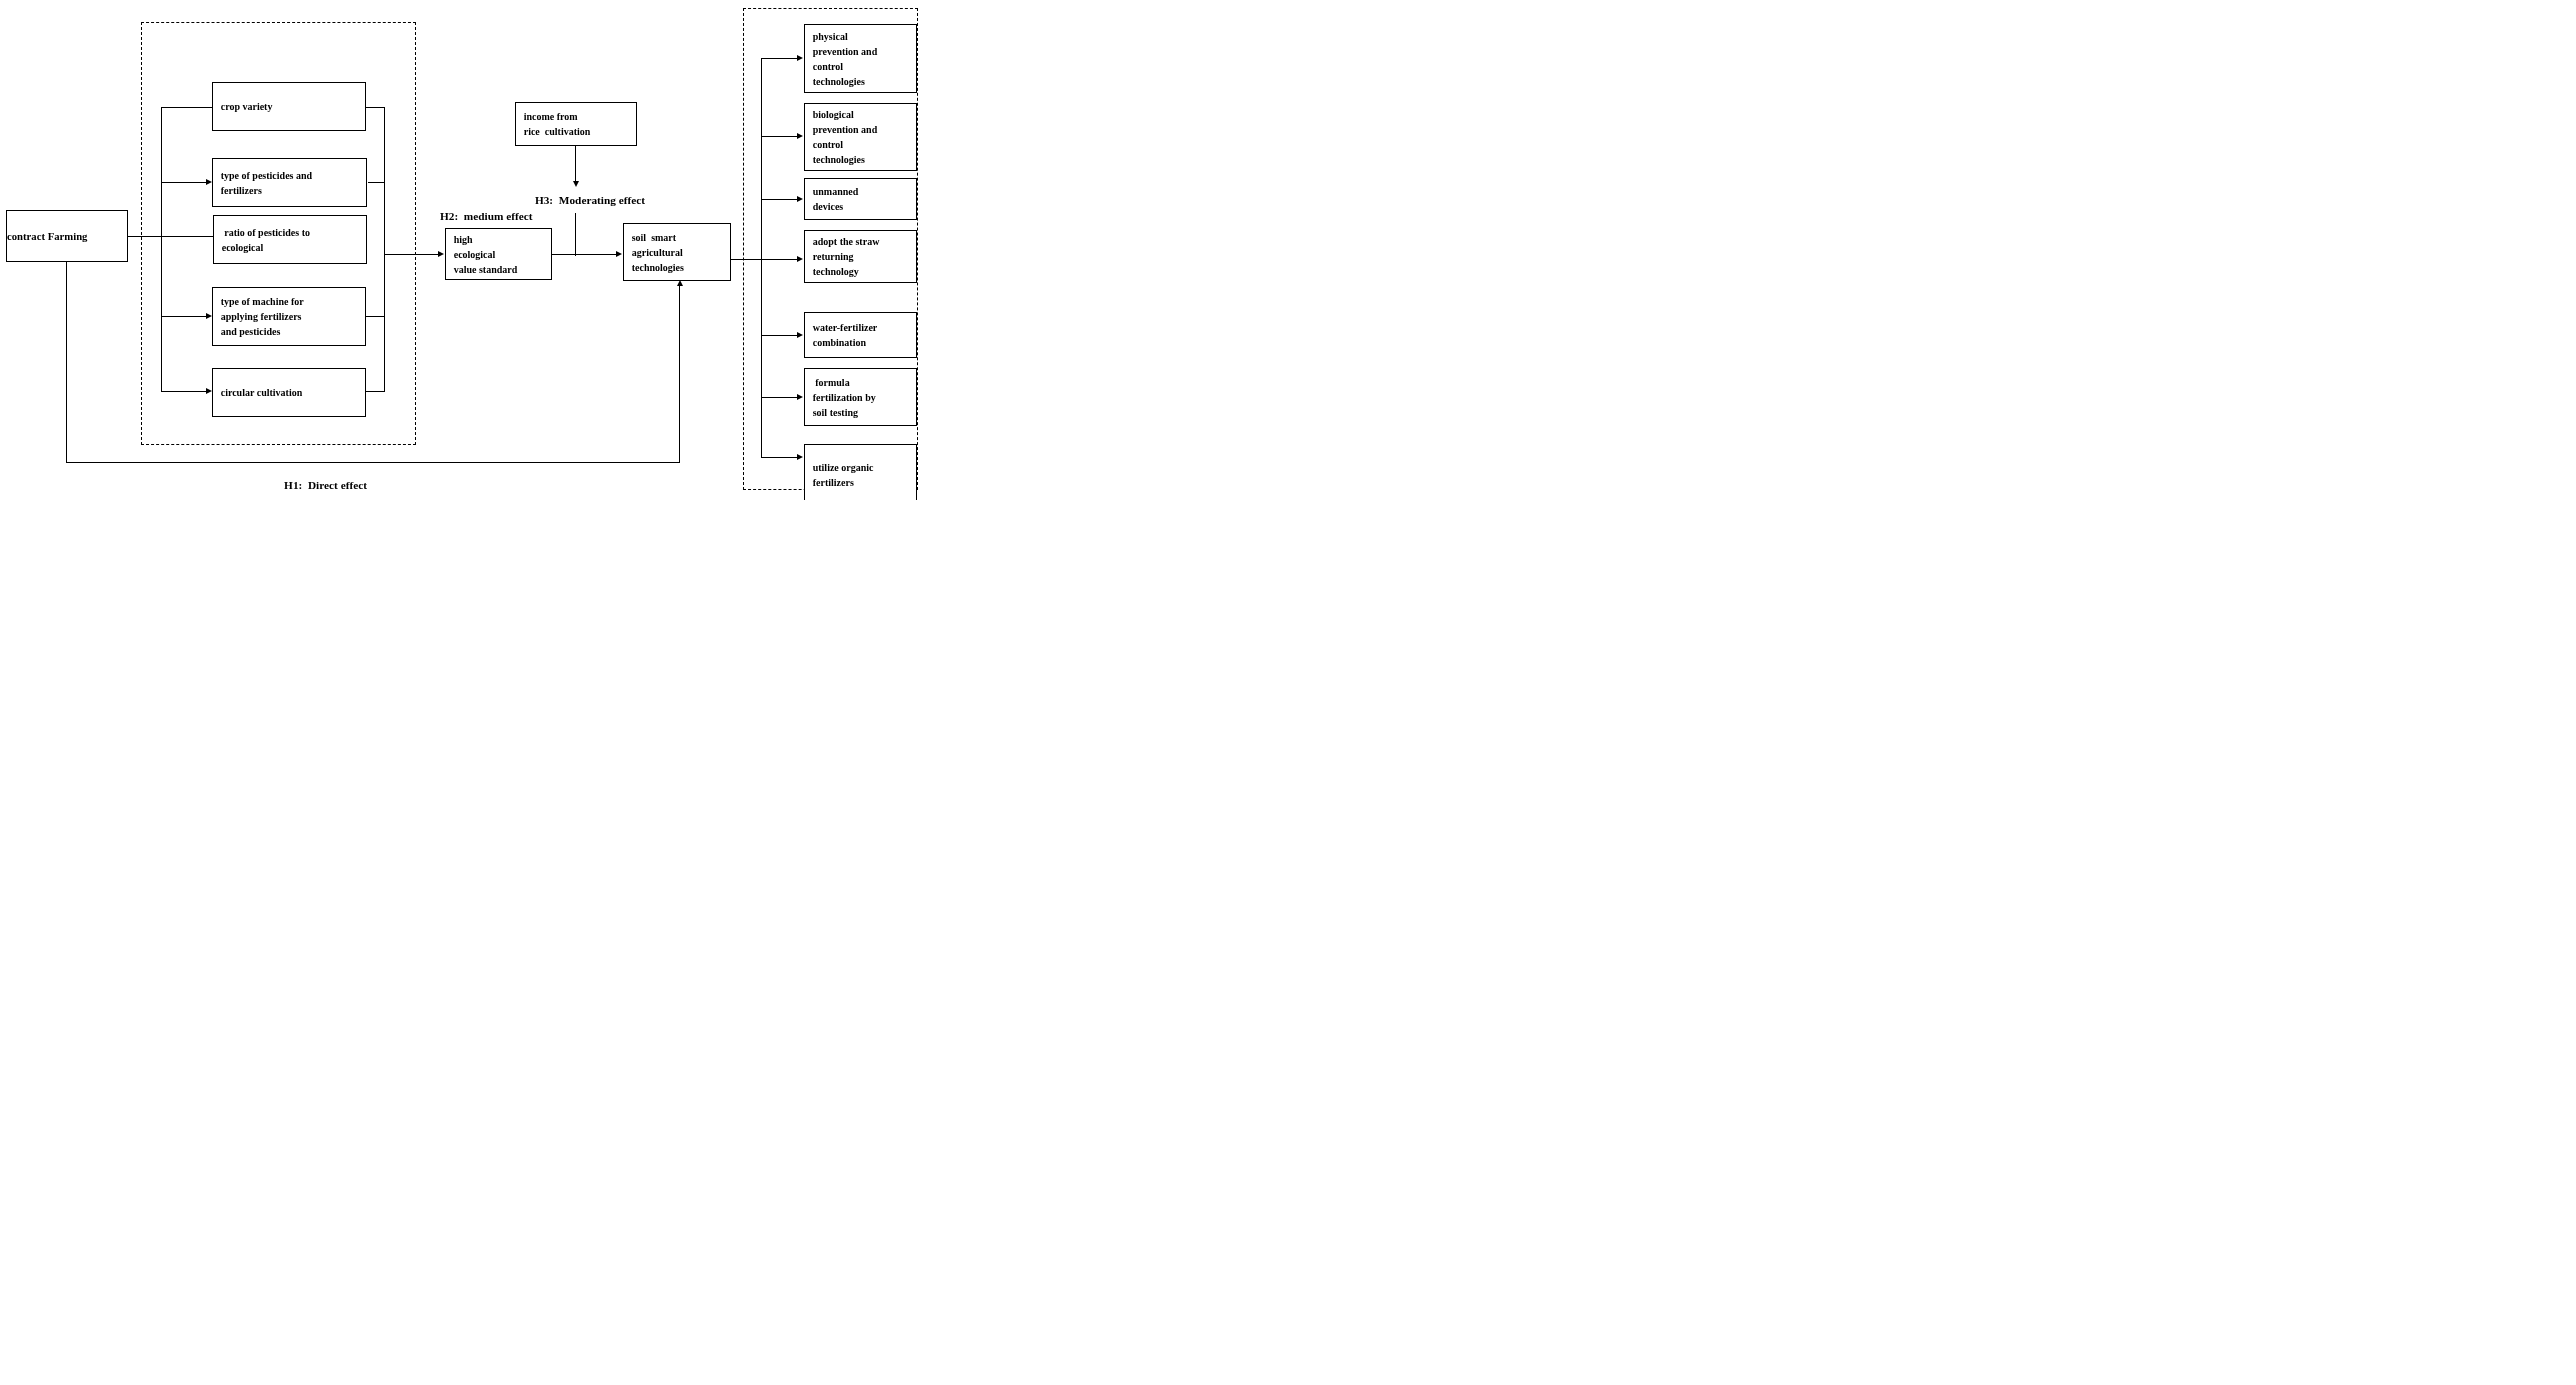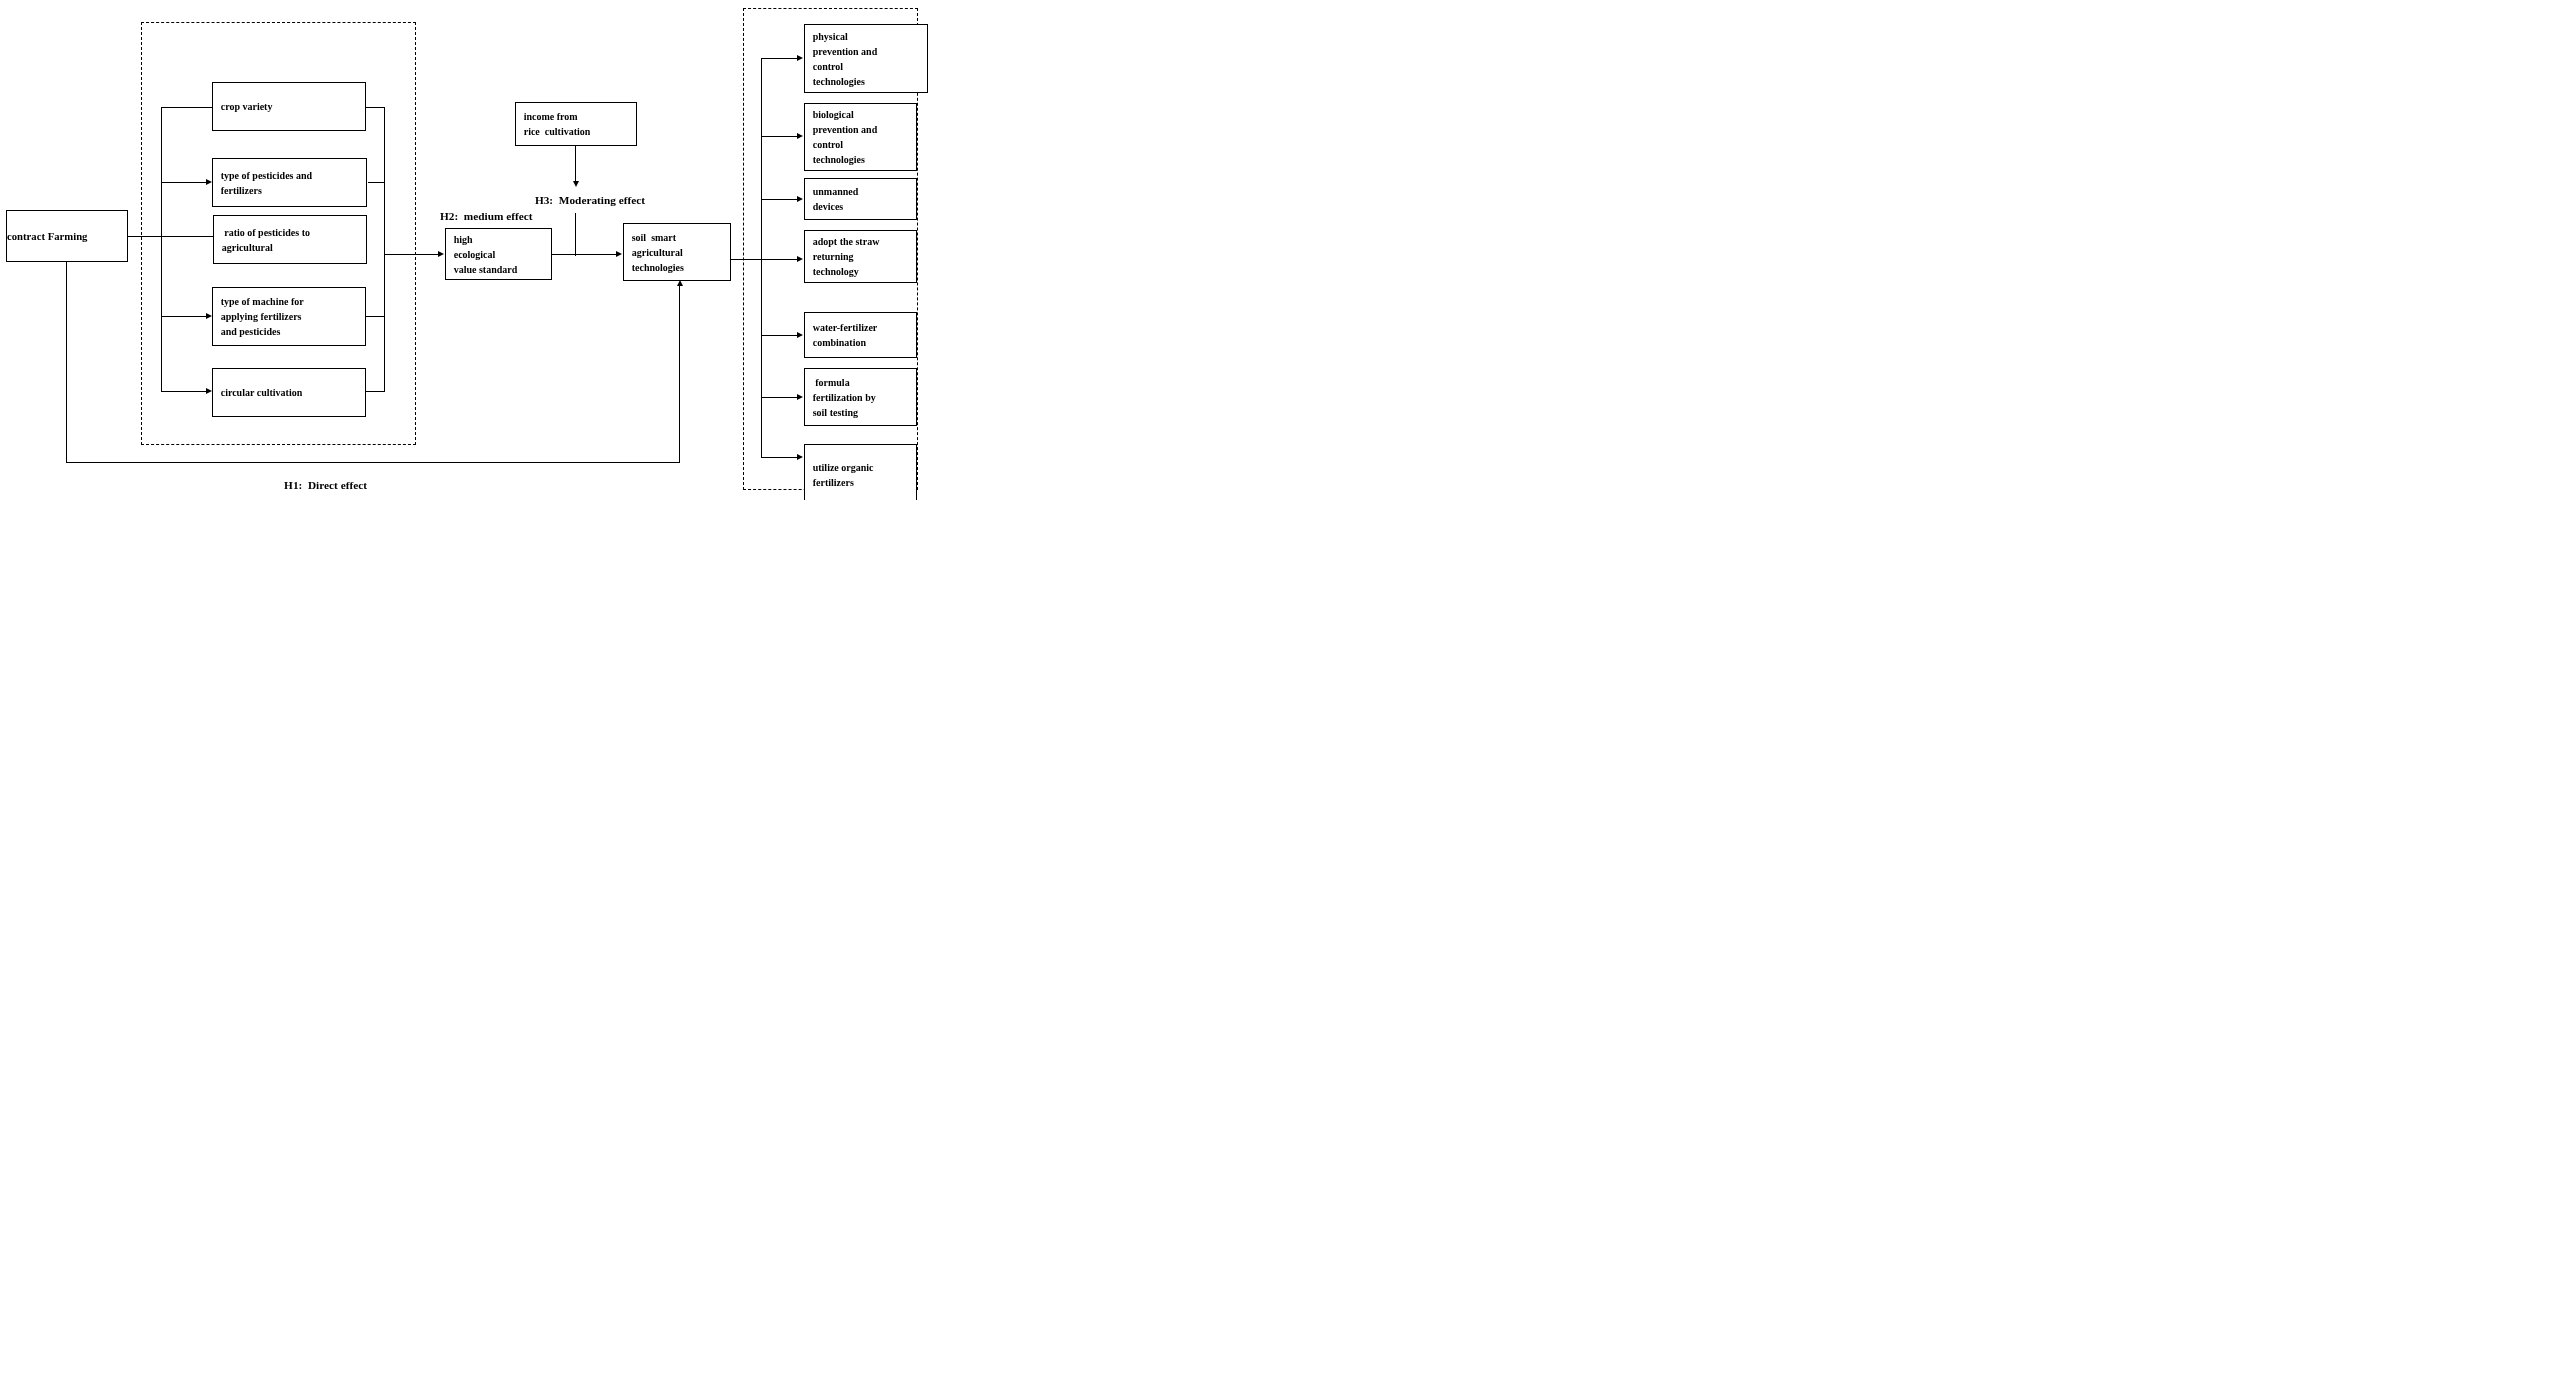--- a/index.html
+++ b/index.html
@@ -94,21 +94,21 @@
 
   <div class="box" style="left:212px; top:82px; width:154px; height:49px;">
     <div class="lbl">crop variety</div>
   </div>
   <div class="box" style="left:212px; top:158px; width:155px; height:49px;">
     <div class="lbl">type of pesticides and
 fertilizers</div>
   </div>
   <div class="box" style="left:213px; top:215px; width:154px; height:49px;">
     <div class="lbl"> ratio of pesticides to
-agricultural</div>
+ecological</div>
   </div>
   <div class="box" style="left:212px; top:287px; width:154px; height:59px;">
     <div class="lbl">type of machine for
 applying fertilizers
 and pesticides</div>
   </div>
   <div class="box" style="left:212px; top:368px; width:154px; height:49px;">
     <div class="lbl">circular cultivation</div>
   </div>
 
@@ -122,21 +122,21 @@
 ecological
 value standard</div>
   </div>
 
   <div class="box" style="left:623px; top:223px; width:108px; height:58px;">
     <div class="lbl">soil  smart
 agricultural
 technologies</div>
   </div>
 
-  <div class="box" style="left:804px; top:24px; width:124px; height:69px;">
+  <div class="box" style="left:804px; top:24px; width:113px; height:69px;">
     <div class="lbl">physical
 prevention and
 control
 technologies</div>
   </div>
   <div class="box" style="left:804px; top:103px; width:113px; height:68px;">
     <div class="lbl">biological
 prevention and
 control
 technologies</div>

